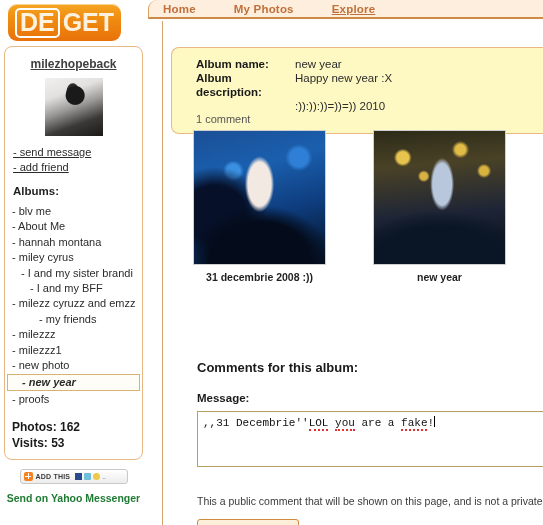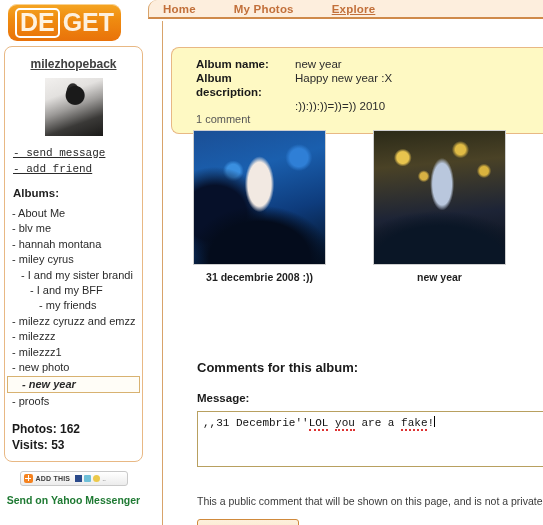--- a/index.html
+++ b/index.html
@@ -125,21 +125,21 @@
   }
   .side-link {
     display: block;
     color: #2b2b2b;
     text-decoration: none;
     font-size: 11px;
     line-height: 15px;
     padding-left: 1px;
     cursor: pointer;
   }
-  .side-link u { text-decoration: underline; font-family: Liberation Mono, monospace; }
+  .side-link u { text-decoration: underline; }
   .albums-head {
     font-weight: bold;
     font-size: 11.5px;
     margin: 10px 0 7px 1px;
     color: #1f1f1f;
   }
   .album-item {
     display: block;
     font-size: 11px;
     line-height: 15.4px;
@@ -407,28 +407,28 @@
     <a id="username">milezhopeback</a>
 
     <div id="avatar"></div>
 
     <a class="side-link"><u>- send message</u></a>
     <a class="side-link"><u>- add friend</u></a>
 
     <div class="albums-head">Albums:</div>
 
     <div id="album-list">
+        <a class="album-item lvl0">- blv me</a>
         <a class="album-item lvl0">- About Me</a>
-        <a class="album-item lvl0">- blv me</a>
         <a class="album-item lvl0">- hannah montana</a>
         <a class="album-item lvl0">- miley cyrus</a>
         <a class="album-item lvl1">- I and my sister brandi</a>
         <a class="album-item lvl2">- I and my BFF</a>
+        <a class="album-item lvl0">- milezz cyruzz and emzz</a>
         <a class="album-item lvl3">- my friends</a>
-        <a class="album-item lvl0">- milezz cyruzz and emzz</a>
         <a class="album-item lvl0">- milezzz</a>
         <a class="album-item lvl0">- milezzz1</a>
         <a class="album-item lvl0">- new photo</a>
         <a class="album-item lvl1 selected">- new year</a>
         <a class="album-item lvl0">- proofs</a>
       </div>
 
     <div id="stats">
       <div>Photos: 162</div>
       <div>Visits: 53</div>

